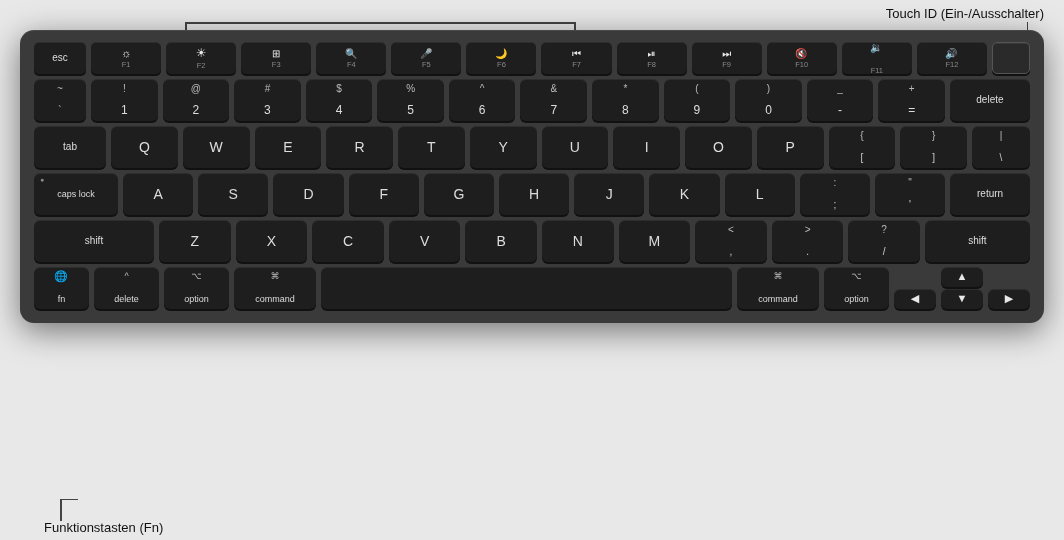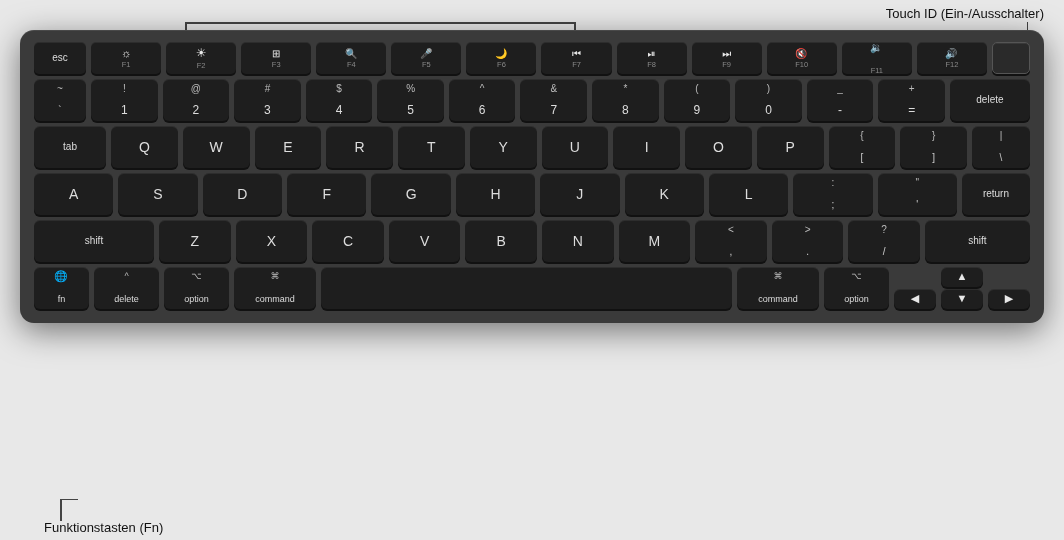--- a/index.html
+++ b/index.html
@@ -84,21 +84,21 @@
 
     
     .key-delete { width: 80px; font-size: 10px; }
 
     
     .key-tab { width: 72px; font-size: 10px; }
     .key-backslash { width: 58px; }
 
     
     .key-capslock { width: 84px; font-size: 9px; }
-    .key-return { width: 68px; font-size: 10px; }
+    .key-return { width: 80px; font-size: 10px; }
 
     
     .key-shift-l { width: 120px; font-size: 10px; }
     .key-shift-r { width: 105px; font-size: 10px; }
 
     
     .key-fn { width: 55px; font-size: 9px; }
     .key-control { width: 65px; font-size: 9px; }
     .key-option { width: 65px; font-size: 9px; }
     .key-command-l { width: 82px; font-size: 9px; }
@@ -292,20 +292,24 @@
       <span style="font-size:10px;color:#bbb;position:absolute;top:4px;left:0;right:0;text-align:center;">}</span>
       <span style="font-size:10px;color:#ccc;position:absolute;bottom:4px;left:0;right:0;text-align:center;">]</span>
     </div>
     <div class="key key-backslash">
       <span style="font-size:10px;color:#bbb;position:absolute;top:4px;left:0;right:0;text-align:center;">|</span>
       <span style="font-size:10px;color:#ccc;position:absolute;bottom:4px;left:0;right:0;text-align:center;">\</span>
     </div>
   </div>
 
   <div class="key-row">
+    <div class="key key-capslock">
+      <span style="font-size:7px;color:#888;position:absolute;top:3px;left:6px;">●</span>
+      <span style="font-size:9px;color:#ddd;">caps lock</span>
+    </div>
     <div class="key" style="flex:1;">
         <span style="font-size:14px;color:#ddd;">A</span>
       </div>
     <div class="key" style="flex:1;">
         <span style="font-size:14px;color:#ddd;">S</span>
       </div>
     <div class="key" style="flex:1;">
         <span style="font-size:14px;color:#ddd;">D</span>
       </div>
     <div class="key" style="flex:1;">

